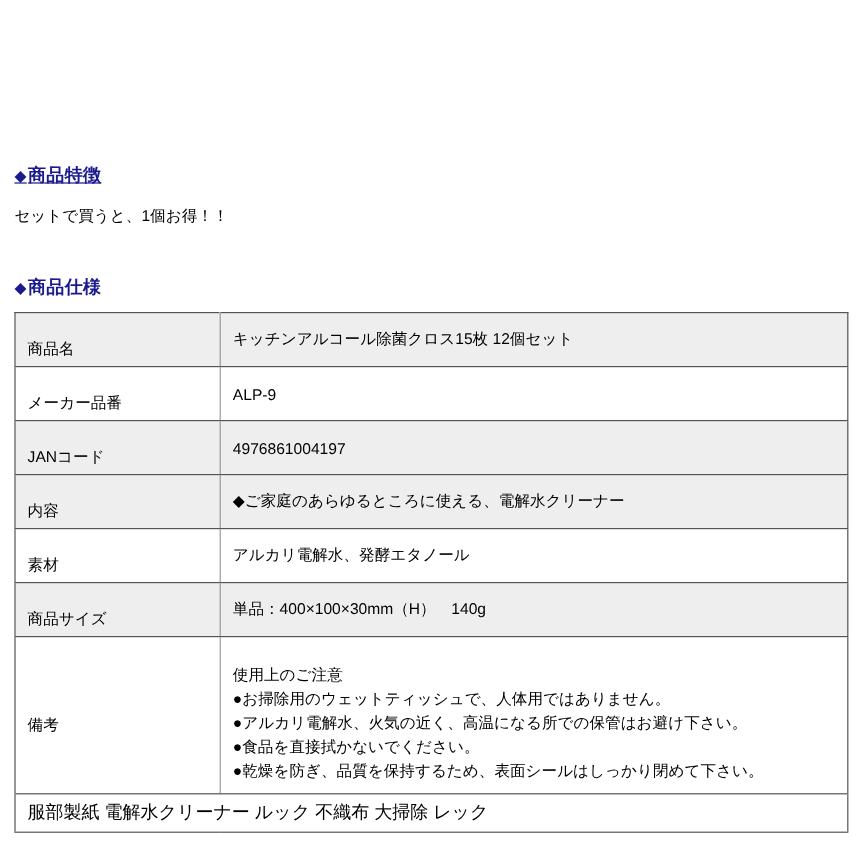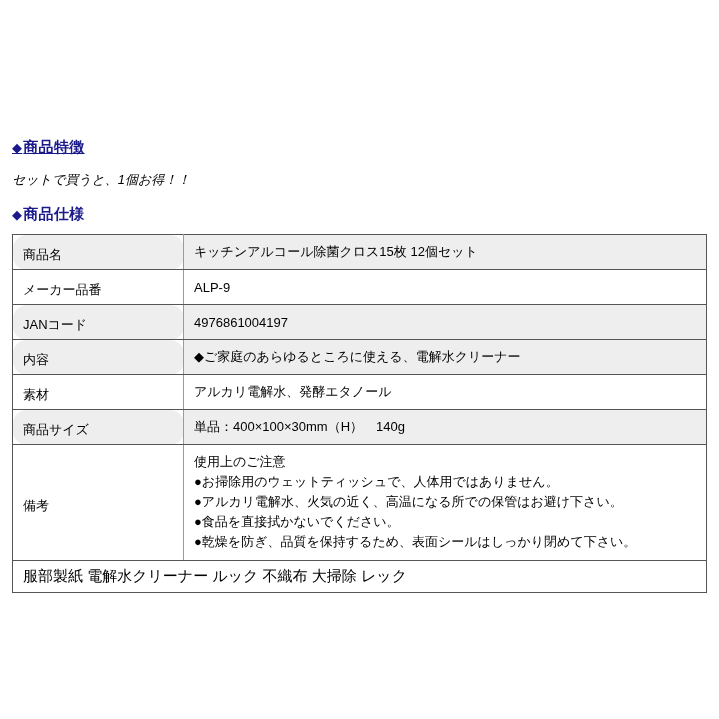--- a/index.html
+++ b/index.html
@@ -29,28 +29,27 @@
     font-size: 15px;
     line-height: 1;
     letter-spacing: 0.3px;
     white-space: nowrap;
   }
   .section-heading .diamond {
     font-size: 13px;
     margin-right: 1px;
   }
   #feature-heading { margin-top: 139px; text-decoration: underline; }
-  #spec-heading { margin-top: 20px; }
+  #spec-heading { margin-top: 46px; }
 
   .feature-text {
     font-size: 13px;
     line-height: 1;
     margin-top: 19px;
     white-space: nowrap;
-    font-style: italic;
   }
 
   
   .spec-table {
     margin-top: 13px;
     width: 695px;
     border-collapse: collapse;
     table-layout: fixed;
     border-top: 1px solid #555555;
     border-left: 1px solid #555555;
@@ -62,39 +61,38 @@
   .spec-table td {
     border-bottom: 1px solid #555555;
     font-size: 13px;
     color: #000000;
     vertical-align: middle;
     padding: 0;
   }
   td.label-cell {
     width: 160px;
     border-right: 1px solid #9a9a9a;
-    padding: 11px 0 5px 10px;
+    padding: 21px 0 5px 10px;
     height: 17px;
     white-space: nowrap;
-    border-radius: 14px;
   }
   td.value-cell {
     padding: 5px 0 5px 10px;
     height: 17px;
     white-space: nowrap;
   }
 
   
   tr.remarks-row td.label-cell,
   tr.remarks-row td.value-cell {
     vertical-align: middle;
     height: auto;
   }
   tr.remarks-row td.value-cell {
-    padding: 7px 0 8px 10px;
+    padding: 22px 0 8px 10px;
   }
   .remarks-line {
     font-size: 13px;
     line-height: 20px;
     white-space: nowrap;
   }
 
   
   td.footer-cell {
     padding: 6px 0 6px 10px;

